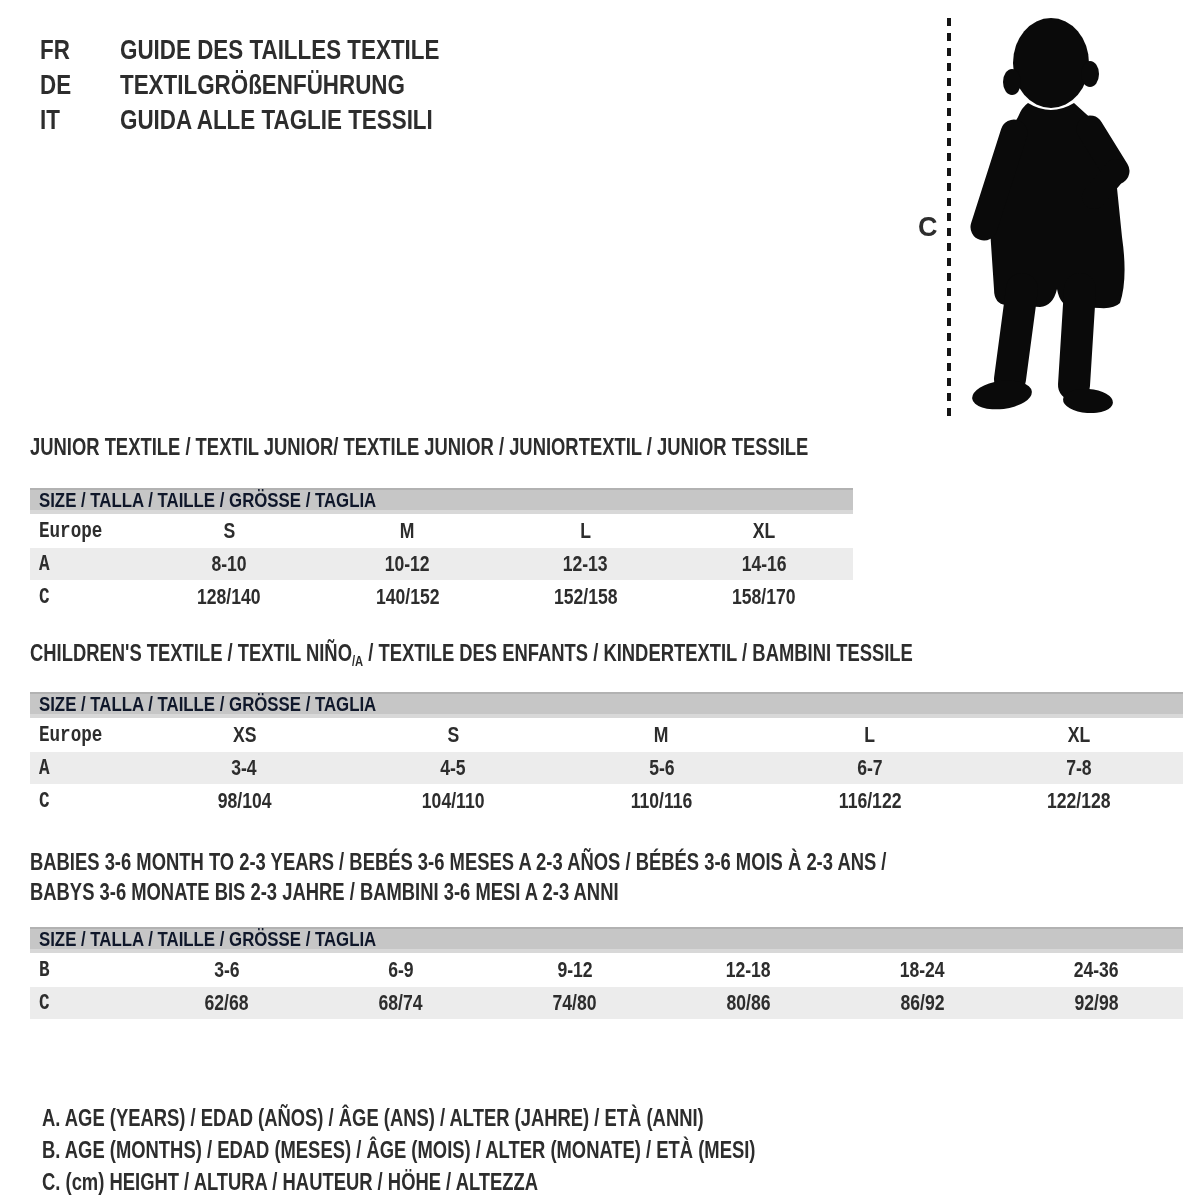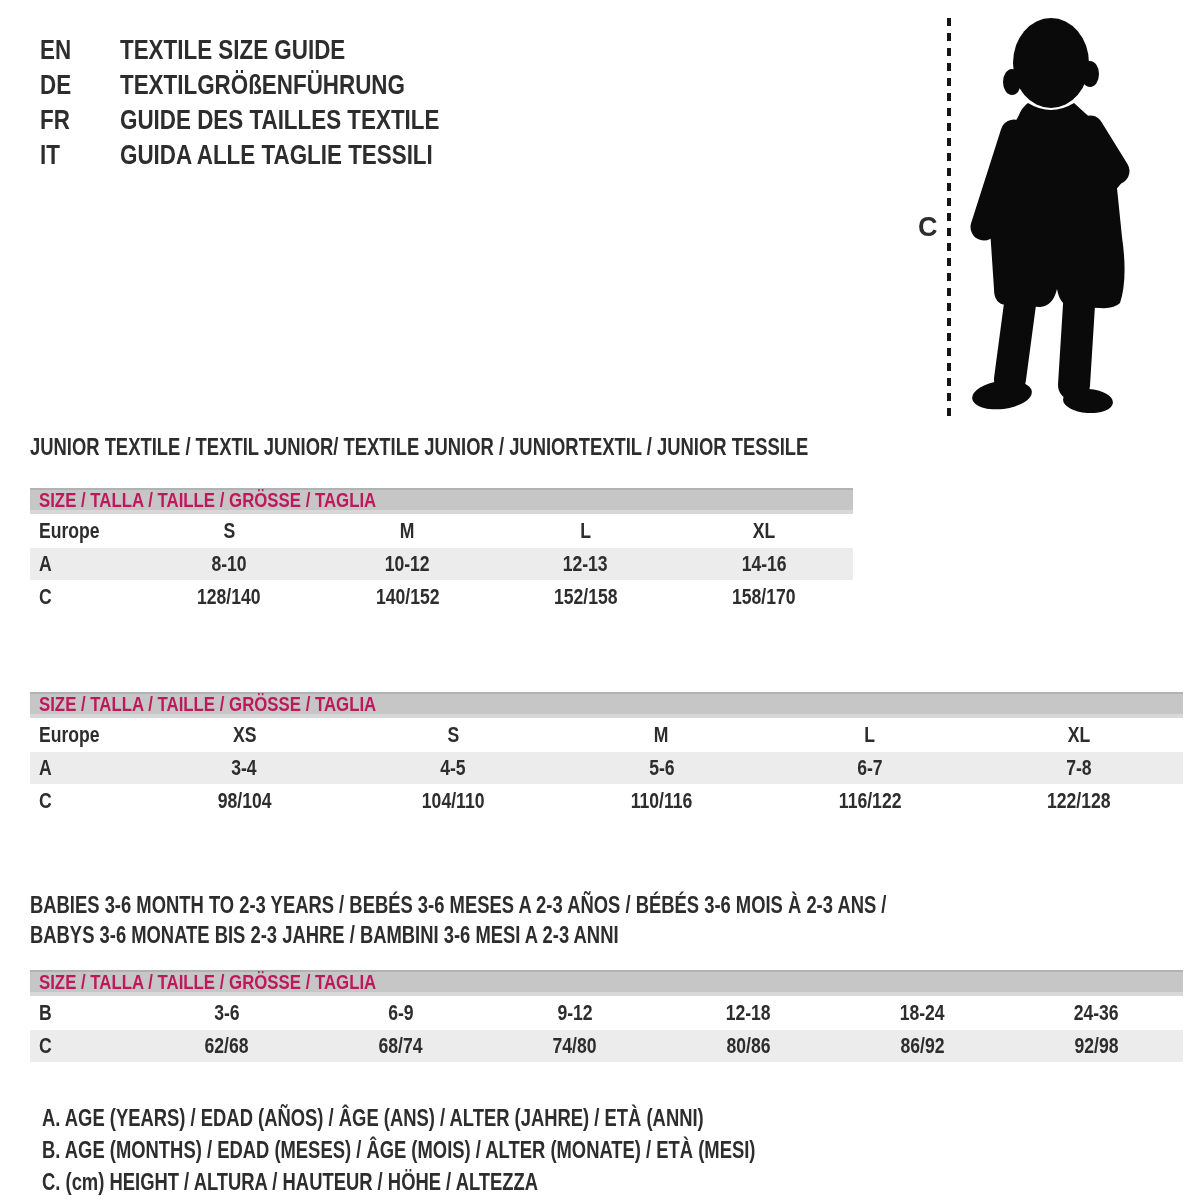--- a/index.html
+++ b/index.html
@@ -19,60 +19,56 @@
   
   #figure-area{position:absolute;left:900px;top:0;width:260px;height:430px;}
   #height-dash-line{position:absolute;left:944px;top:16px;}
   #figure-measure-label{position:absolute;left:918px;top:212px;font-size:27px;}
   #toddler-svg{position:absolute;left:968px;top:17px;}
 
   
   .section{position:absolute;}
   #section-junior{left:30px;top:434px;width:823px;height:185px;}
   #section-children{left:30px;top:640px;width:1153px;height:188px;}
-  #section-babies{left:30px;top:890px;width:1153px;height:178px;}
+  #section-babies{left:30px;top:847px;width:1153px;height:178px;}
   .section-title{margin-left:0;font-size:23px;line-height:26px;}
   #section-babies .section-title .title-line{line-height:30px;}
   .sub{font-size:14px;vertical-align:-5px;}
 
   .size-table{position:absolute;left:0;right:0;}
   #section-junior   .size-table{top:54px;}
   #section-children .size-table{top:52px;}
   #section-babies   .size-table{top:80px;}
 
   .t-bar{
     height:20px;line-height:20px;background:#c6c6c6;
     border-top:2px solid #b2b2b2;border-bottom:4px solid #d8d8d8;
-    padding-left:9px;font-size:21px;color:#be185d;
+    padding-left:9px;font-size:21px;color:#0f172a;
   }
   .t-row{display:grid;height:32px;align-items:center;font-size:22px;margin-top:1px;}
   .t-row.shaded{background:#ececec;}
-  .t-label{padding-left:9px;text-align:left;}
+  .t-label{padding-left:9px;text-align:left;font-family:Liberation Mono, monospace;}
   .t-cell{text-align:center;}
   .t-cell .cnd{transform-origin:50% 50%;}
 
   
   #legend{position:absolute;left:42px;top:1072px;margin-top:30px;}
   .legend-line{font-size:23px;line-height:32px;display:block;}
 </style>
 </head>
 <body>
 
 <div id="language-list">
     <div class="lang-row">
-      <span class="lang-code"><span class="cnd">EN</span></span>
-      <span class="lang-title"><span class="cnd">TEXTILE SIZE GUIDE</span></span>
+      <span class="lang-code"><span class="cnd">FR</span></span>
+      <span class="lang-title"><span class="cnd">GUIDE DES TAILLES TEXTILE</span></span>
     </div>
     <div class="lang-row">
       <span class="lang-code"><span class="cnd">DE</span></span>
       <span class="lang-title"><span class="cnd">TEXTILGRÖßENFÜHRUNG</span></span>
-    </div>
-    <div class="lang-row">
-      <span class="lang-code"><span class="cnd">FR</span></span>
-      <span class="lang-title"><span class="cnd">GUIDE DES TAILLES TEXTILE</span></span>
     </div>
     <div class="lang-row">
       <span class="lang-code"><span class="cnd">IT</span></span>
       <span class="lang-title"><span class="cnd">GUIDA ALLE TAGLIE TESSILI</span></span>
     </div>
   </div>
 
 <div id="figure-area"></div>
 
 <svg id="height-dash-line" width="10" height="402">
@@ -119,20 +115,21 @@
         <div class="t-label"><span class="cnd">C</span></div>
         <div class="t-cell"><span class="cnd">128/140</span></div>
         <div class="t-cell"><span class="cnd">140/152</span></div>
         <div class="t-cell"><span class="cnd">152/158</span></div>
         <div class="t-cell"><span class="cnd">158/170</span></div>
       </div>
     </div>
 </div>
 
 <div id="section-children" class="section">
+  <div class="section-title"><div class="title-line cnd"><span>CHILDREN'S TEXTILE / TEXTIL NIÑO</span><span class="sub">/A</span><span> / TEXTILE DES ENFANTS / KINDERTEXTIL / BAMBINI TESSILE</span></div></div>
   <div class="size-table">
       <div class="t-bar"><span class="cnd">SIZE / TALLA / TAILLE / GRÖSSE / TAGLIA</span></div>
       <div class="t-row" style="grid-template-columns: 110px repeat(5, 1fr);">
         <div class="t-label"><span class="cnd">Europe</span></div>
         <div class="t-cell"><span class="cnd">XS</span></div>
         <div class="t-cell"><span class="cnd">S</span></div>
         <div class="t-cell"><span class="cnd">M</span></div>
         <div class="t-cell"><span class="cnd">L</span></div>
         <div class="t-cell"><span class="cnd">XL</span></div>
       </div>

